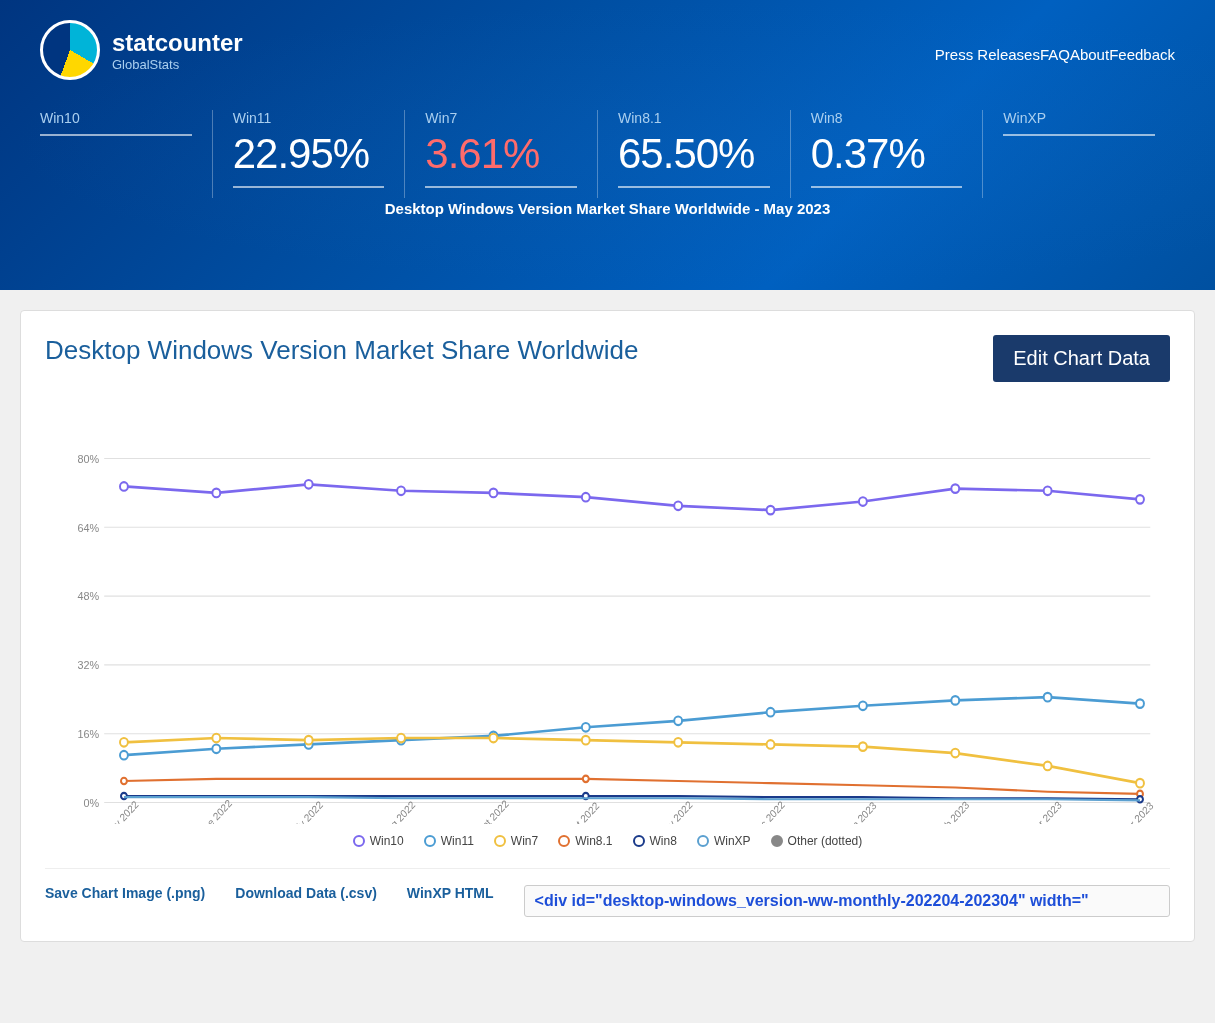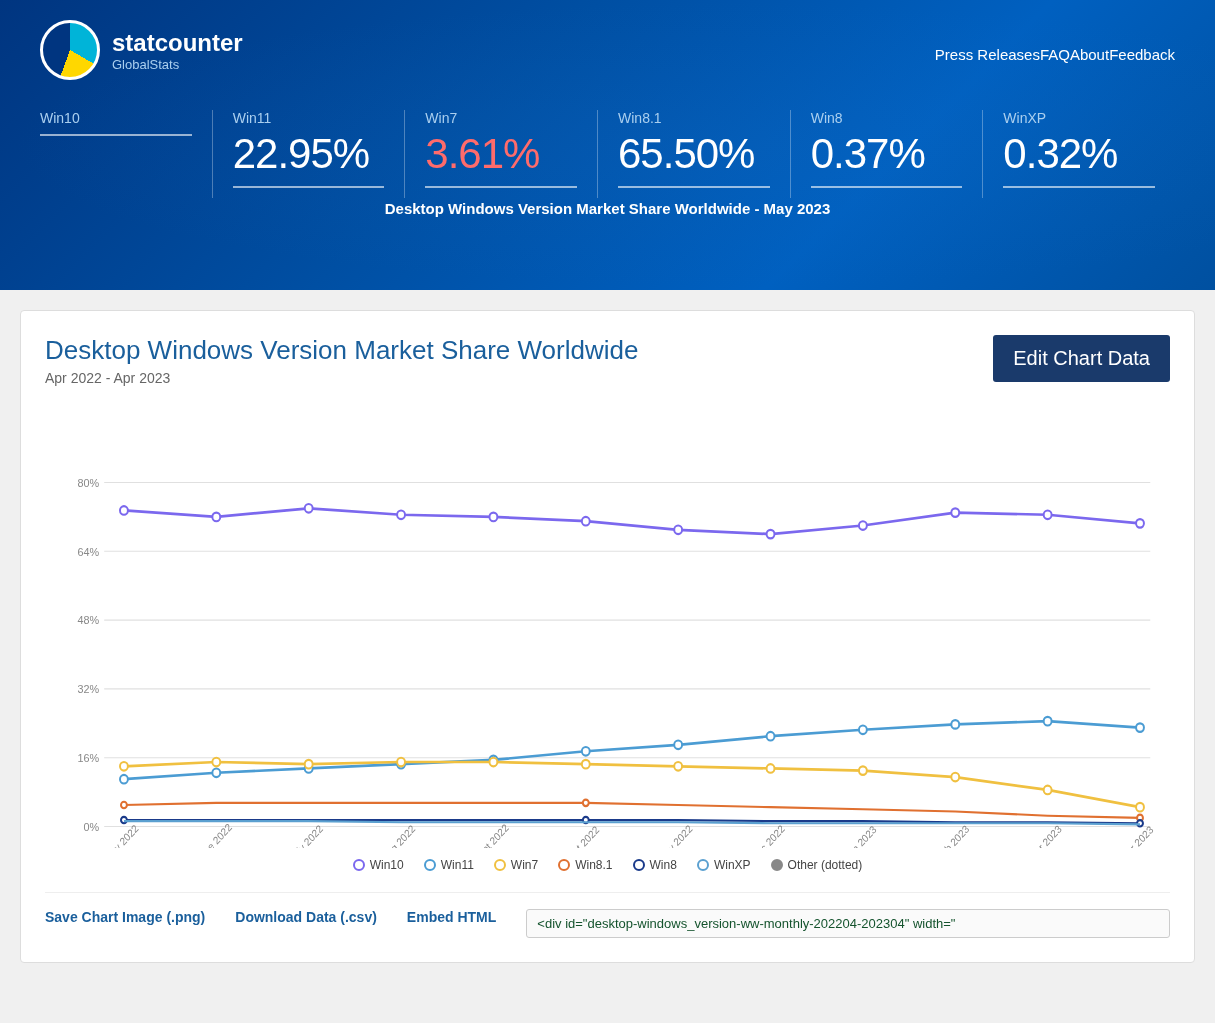--- a/index.html
+++ b/index.html
@@ -92,21 +92,21 @@
       background: white;
       border-radius: 4px;
       border: 1px solid #ddd;
       padding: 24px;
     }
 
     .chart-header {
       display: flex;
       justify-content: space-between;
       align-items: flex-start;
-      margin-bottom: 32px;
+      margin-bottom: 12px;
     }
     .chart-title { color: #1a5f9c; font-size: 26px; font-weight: 400; }
     .chart-subtitle { color: #666; font-size: 14px; margin-top: 4px; }
 
     .edit-btn {
       background: #1a3a6b;
       color: white;
       border: none;
       padding: 12px 20px;
       font-size: 20px;
@@ -164,26 +164,27 @@
       font-size: 14px;
       font-weight: bold;
       cursor: pointer;
       text-decoration: none;
     }
     .embed-box {
       flex: 1;
       border: 1px solid #ccc;
       border-radius: 3px;
       padding: 6px 10px;
-      font-size: 13px;
-      color: #14532d;
+      font-size: 16px;
+      color: #1d4ed8;
       background: #fafafa;
       overflow: hidden;
       white-space: nowrap;
       text-overflow: ellipsis;
+      font-weight: bold;
     }
   </style>
 </head>
 <body>
 
 <div class="header">
   <div class="header-world-bg"></div>
   <div class="nav-top">
     <div class="logo-area">
       <div class="logo-icon"></div>
@@ -220,34 +221,32 @@
       <div class="stat-value">65.50%</div>
       <div class="stat-divider"></div>
     </div>
       <div class="stat-item">
       <div class="stat-label">Win8</div>
       <div class="stat-value">0.37%</div>
       <div class="stat-divider"></div>
     </div>
       <div class="stat-item">
       <div class="stat-label">WinXP</div>
-      <div class="stat-value">0.32%</div>
       <div class="stat-divider"></div>
     </div>
     </div>
 
   <div class="header-subtitle">Desktop Windows Version Market Share Worldwide - May 2023</div>
 </div>
 
 <div class="main-content">
   <div class="chart-card">
     <div class="chart-header">
       <div>
         <div class="chart-title">Desktop Windows Version Market Share Worldwide</div>
-        <div class="chart-subtitle">Apr 2022 - Apr 2023</div>
       </div>
       <button class="edit-btn">Edit Chart Data</button>
     </div>
 
     <div class="chart-area">
       <svg class="chart-svg" viewBox="0 0 1140 400" preserveAspectRatio="none" id="chart-svg">
 
         <line x1="60" y1="380" x2="1120" y2="380" stroke="#e0e0e0" stroke-width="1"></line>
         <line x1="60" y1="316" x2="1120" y2="316" stroke="#e0e0e0" stroke-width="1"></line>
         <line x1="60" y1="252" x2="1120" y2="252" stroke="#e0e0e0" stroke-width="1"></line>
@@ -359,17 +358,17 @@
     </div>
         <div class="legend-item">
       <div class="legend-dot" style="border-color:#888888; background:#888888;"></div>
       <span>Other (dotted)</span>
     </div>
       </div>
 
     <div class="chart-footer">
       <a class="footer-link">Save Chart Image (.png)</a>
       <a class="footer-link">Download Data (.csv)</a>
-      <span class="footer-link">Embed HTML</span>
+      <span class="footer-link">WinXP HTML</span>
       <div class="embed-box">&lt;div id="desktop-windows_version-ww-monthly-202204-202304" width="</div>
     </div>
   </div>
 </div>
 
 </body></html>

